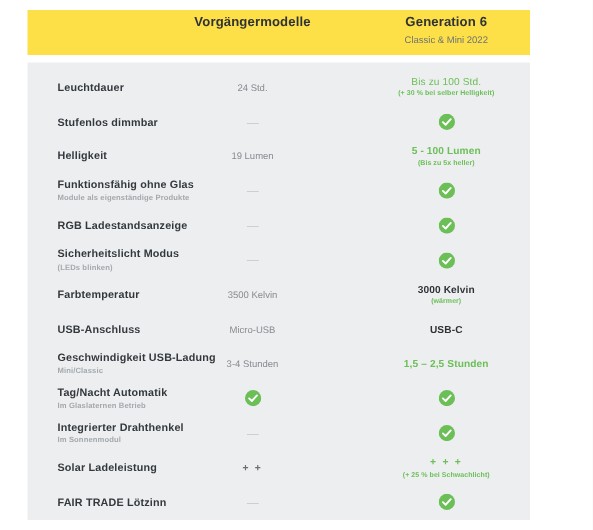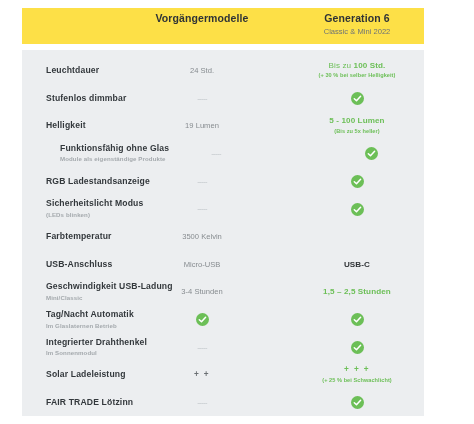--- a/index.html
+++ b/index.html
@@ -194,21 +194,21 @@
 
   <div class="table-body" id="table-body">
       <div class="row" style="position:absolute;left:0;top:6.00px;height:27.69px;">
         <div class="cell-label">
           <div class="label-main">Leuchtdauer</div>
         </div>
         <div class="cell-val mid">
           <div class="val-old">24 Std.</div>
         </div>
         <div class="cell-val right">
-          <div class="val-new green"><span style="font-weight:400">Bis zu </span><span style="font-weight:700">100 Std.</span></div>
+          <div class="val-new green"><span style="font-weight:400">Bis zu </span><span style="font-weight:400">100 Std.</span></div>
           <div class="val-new-sub">(+ 30 % bei selber Helligkeit)</div>
         </div>
       </div>
       <div class="row" style="position:absolute;left:0;top:33.69px;height:27.69px;">
         <div class="cell-label">
           <div class="label-main">Stufenlos dimmbar</div>
         </div>
         <div class="cell-val mid">
           <div class="val-dash">-----</div>
         </div>
@@ -222,21 +222,21 @@
           <div class="label-main">Helligkeit</div>
         </div>
         <div class="cell-val mid">
           <div class="val-old">19 Lumen</div>
         </div>
         <div class="cell-val right">
           <div class="val-new green">5 - 100 Lumen</div>
           <div class="val-new-sub">(Bis zu 5x heller)</div>
         </div>
       </div>
-      <div class="row" style="position:absolute;left:14px;top:89.08px;height:27.69px;">
+      <div class="row" style="position:absolute;left:0;top:89.08px;height:27.69px;">
         <div class="cell-label">
           <div class="label-main">Funktionsfähig ohne Glas</div>
           <div class="label-sub">Module als eigenständige Produkte</div>
         </div>
         <div class="cell-val mid">
           <div class="val-dash">-----</div>
         </div>
         <div class="cell-val right"><span class="check-icon"><svg width="13" height="13" viewBox="0 0 13 13">
               <circle cx="6.5" cy="6.5" r="6.5" fill="#6cbf57"></circle>
               <path d="M3.3 6.7 L5.5 8.8 L9.6 4.3" fill="none" stroke="#ffffff" stroke-width="1.5" stroke-linecap="round" stroke-linejoin="round"></path>
@@ -266,20 +266,24 @@
               <circle cx="6.5" cy="6.5" r="6.5" fill="#6cbf57"></circle>
               <path d="M3.3 6.7 L5.5 8.8 L9.6 4.3" fill="none" stroke="#ffffff" stroke-width="1.5" stroke-linecap="round" stroke-linejoin="round"></path>
             </svg></span></div>
       </div>
       <div class="row" style="position:absolute;left:0;top:172.15px;height:27.69px;">
         <div class="cell-label">
           <div class="label-main">Farbtemperatur</div>
         </div>
         <div class="cell-val mid">
           <div class="val-old">3500 Kelvin</div>
+        </div>
+        <div class="cell-val right">
+          <div class="val-new">3000 Kelvin</div>
+          <div class="val-new-sub">(wärmer)</div>
         </div>
       </div>
       <div class="row" style="position:absolute;left:0;top:199.85px;height:27.69px;">
         <div class="cell-label">
           <div class="label-main">USB-Anschluss</div>
         </div>
         <div class="cell-val right">
           <div class="val-new">USB-C</div>
         </div>
         <div class="cell-val mid">

